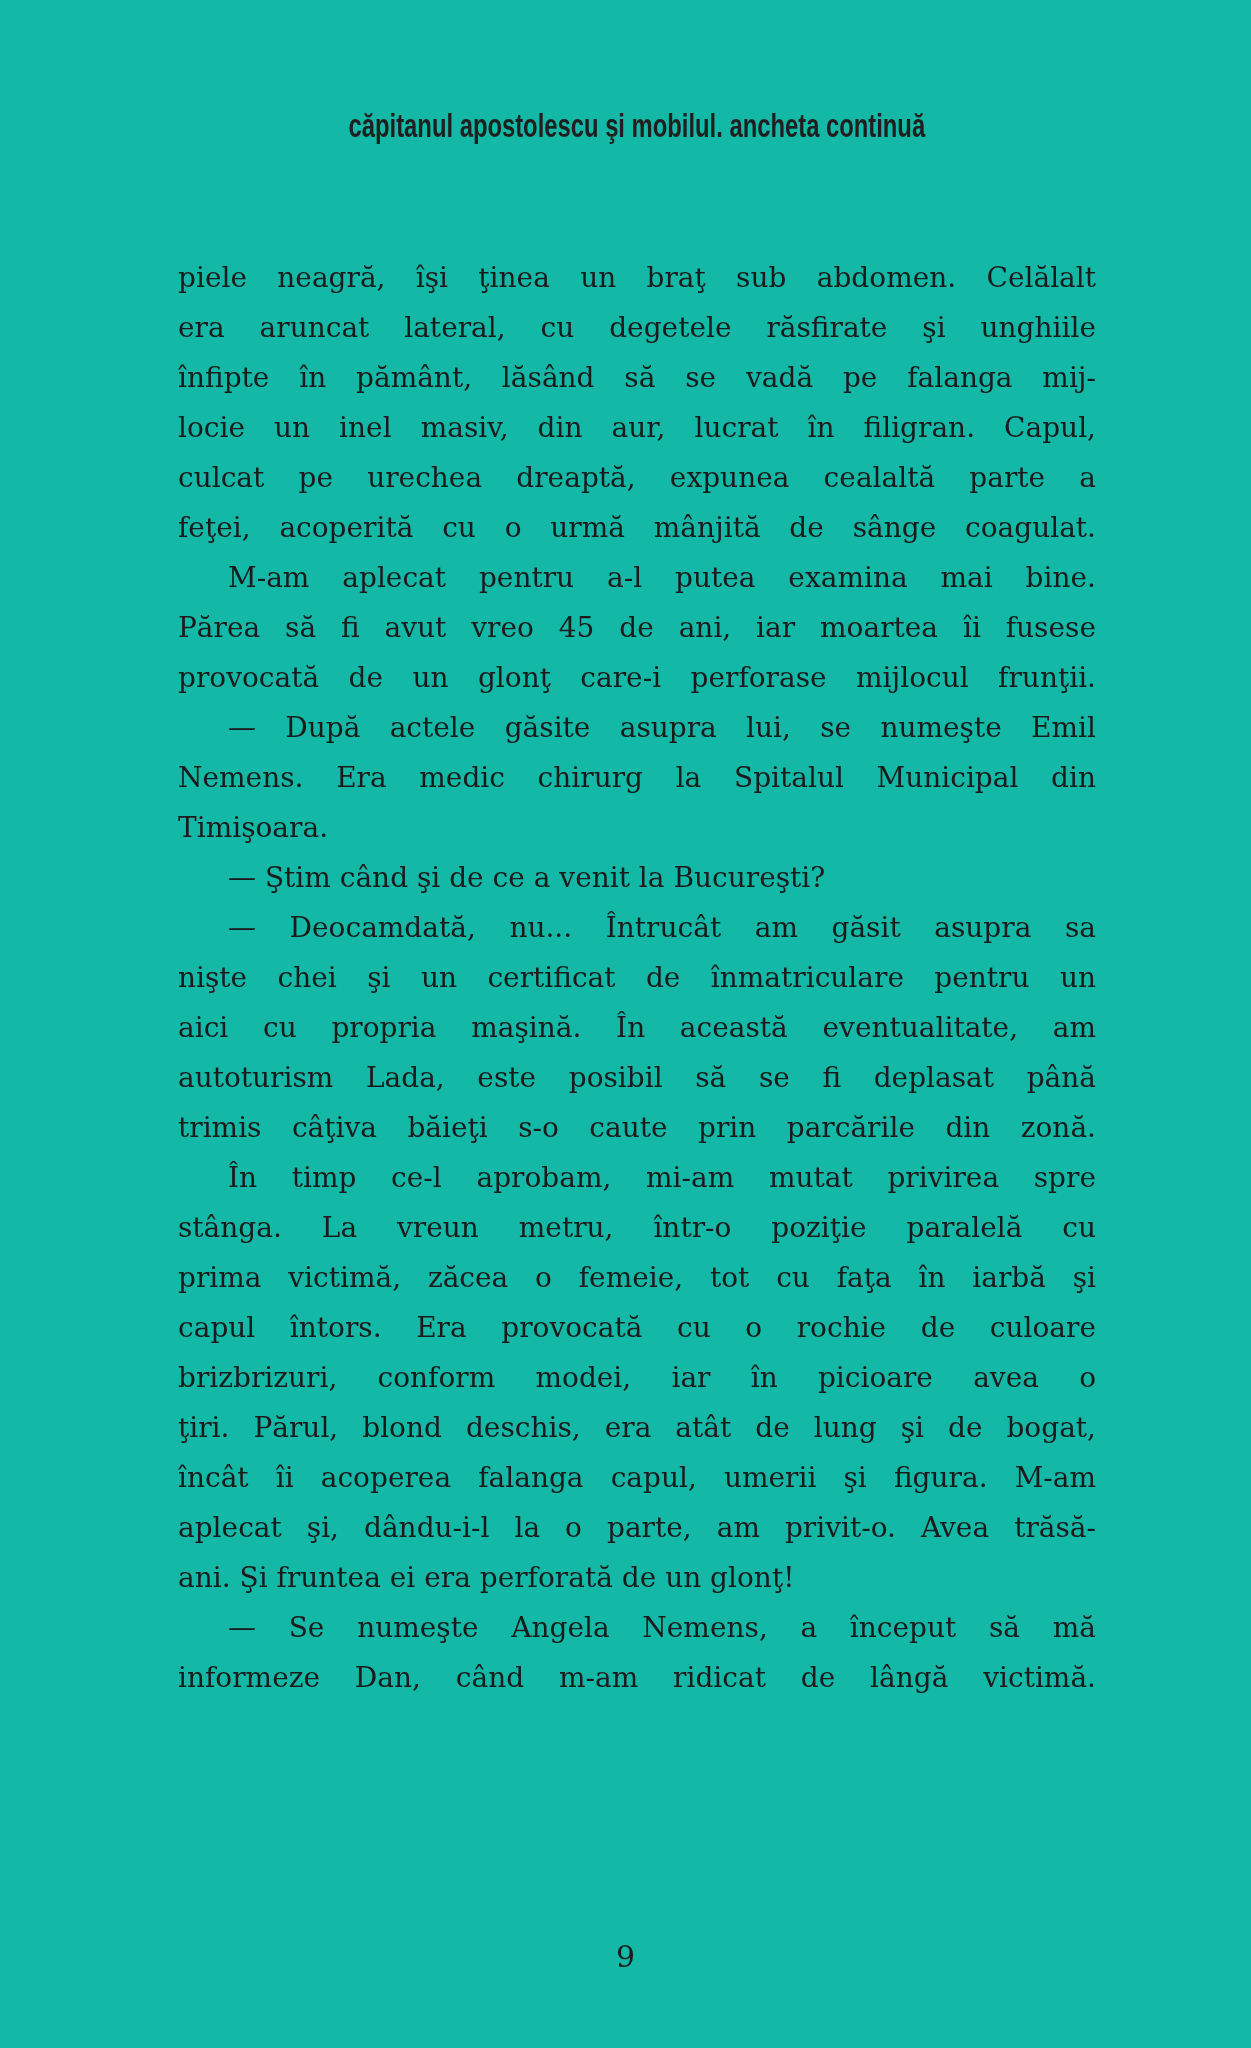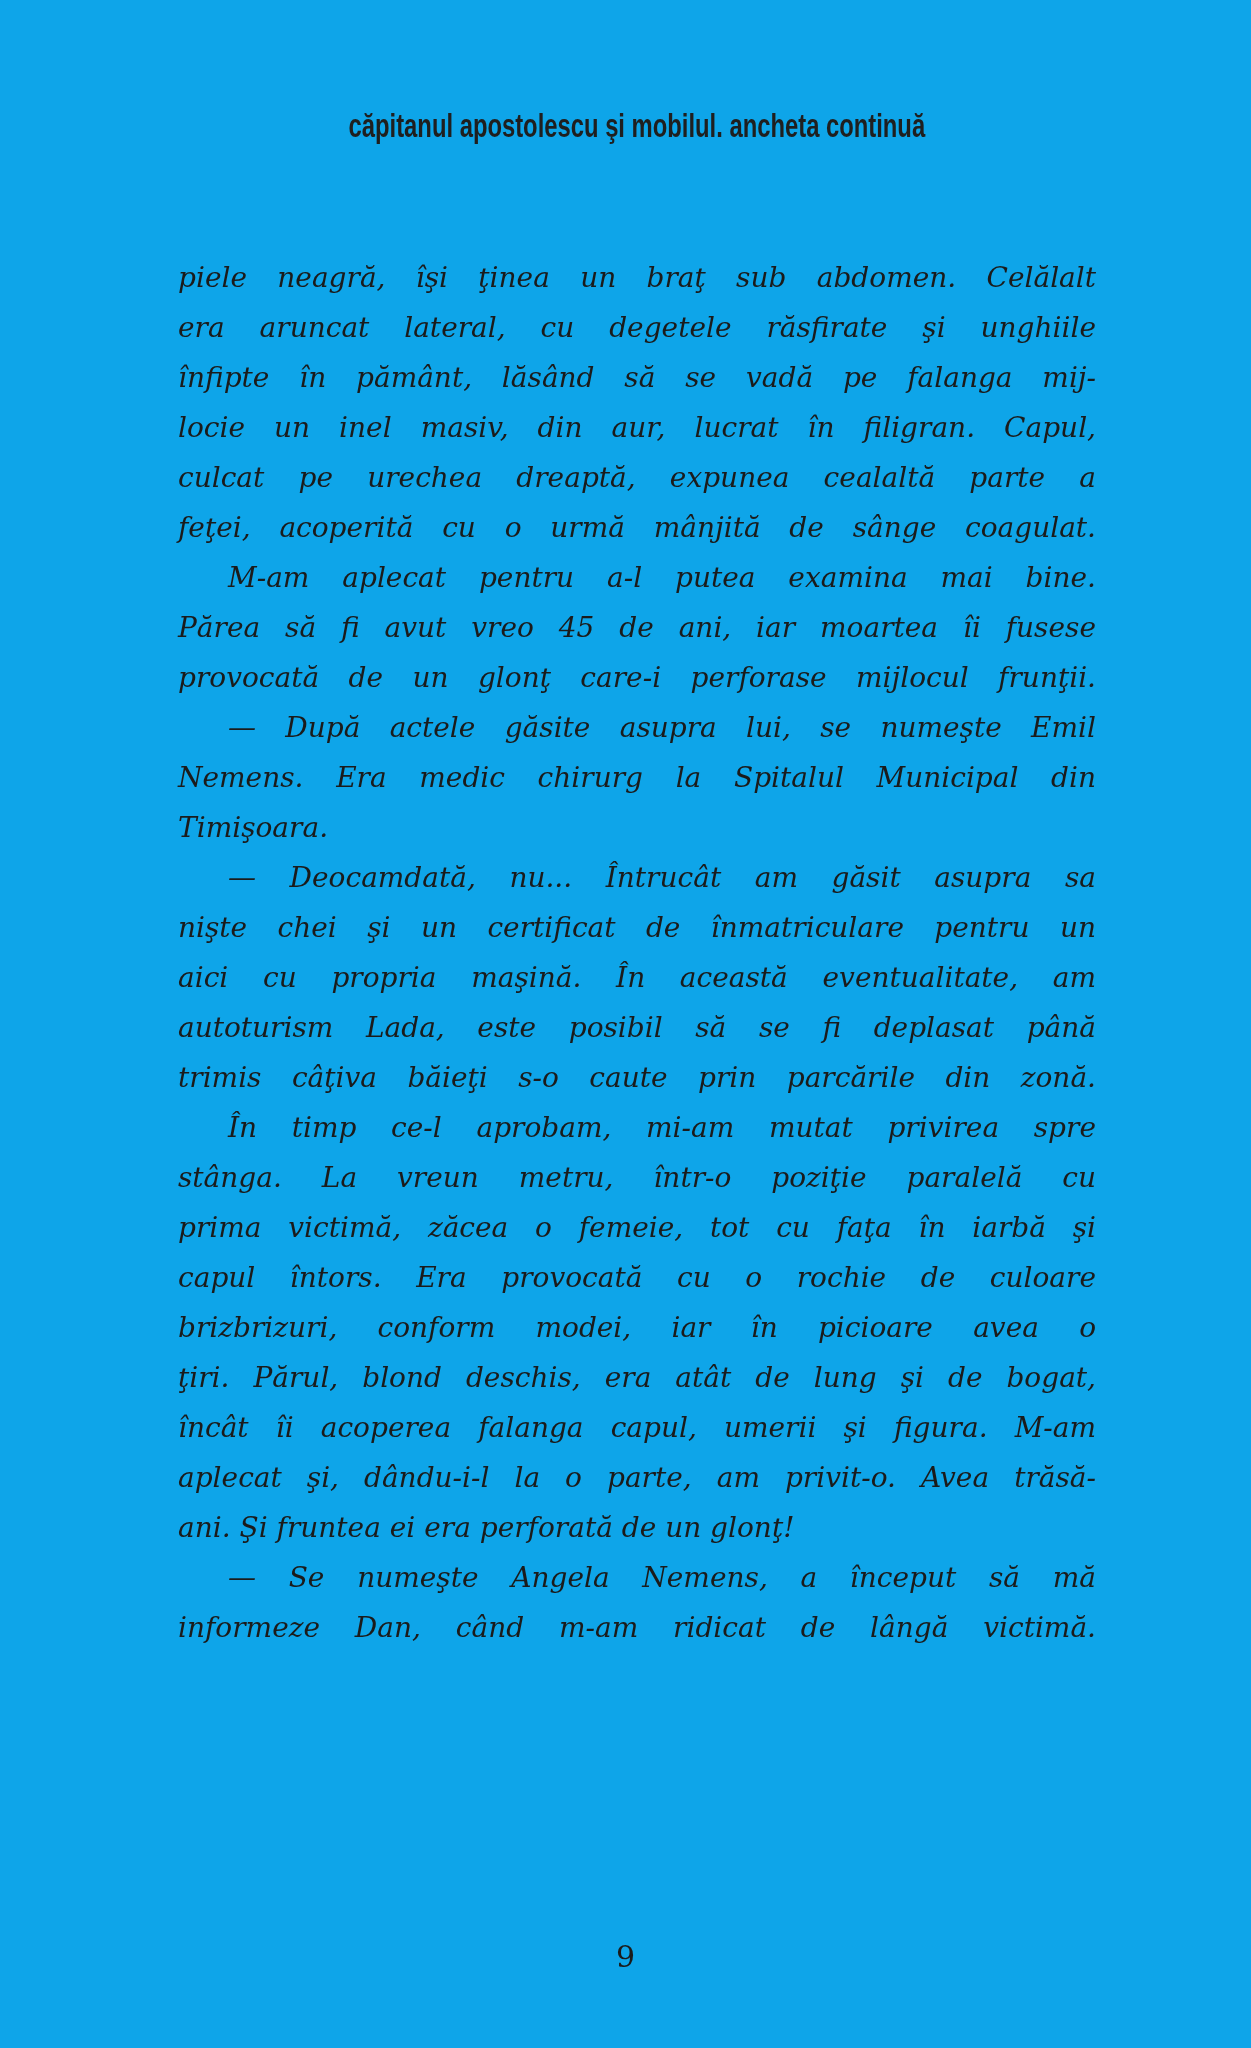--- a/index.html
+++ b/index.html
@@ -4,21 +4,21 @@
 <style>
   html, body {
     margin: 0;
     padding: 0;
     background: #ffffff;
   }
   .page {
     position: relative;
     width: 1251px;
     height: 2048px;
-    background: #0ea5e9;
+    background: #14b8a6;
     overflow: hidden;
     font-family: "DejaVu Serif", serif;
     color: #1b1b1b;
   }
   .running-header {
     position: absolute;
     top: 108px;
     left: 178px;
     width: 918px;
     text-align: center;
@@ -42,21 +42,20 @@
     width: 918px;
     font-size: 28px;
     line-height: 50px;
     text-align: justify;
   }
   .body-text .line {
     width: 100%;
     text-align: justify;
     text-align-last: justify;
     white-space: normal;
-    font-style: italic;
   }
   .body-text .line.end {
     text-align-last: left;
   }
   .body-text .line.indent {
     text-indent: 50px;
   }
   .page-number {
     position: absolute;
     top: 1932px;
@@ -83,20 +82,21 @@
       <div class="line">înfipte în pământ, lăsând să se vadă pe falanga mij-</div>
       <div class="line">locie un inel masiv, din aur, lucrat în filigran. Capul,</div>
       <div class="line">culcat pe urechea dreaptă, expunea cealaltă parte a</div>
       <div class="line">feţei, acoperită cu o urmă mânjită de sânge coagulat.</div>
       <div class="line indent">M-am aplecat pentru a-l putea examina mai bine.</div>
       <div class="line">Părea să fi avut vreo 45 de ani, iar moartea îi fusese</div>
       <div class="line">provocată de un glonţ care-i perforase mijlocul frunţii.</div>
       <div class="line indent">— După actele găsite asupra lui, se numeşte Emil</div>
       <div class="line">Nemens. Era medic chirurg la Spitalul Municipal din</div>
       <div class="line end">Timişoara.</div>
+      <div class="line indent end">— Ştim când şi de ce a venit la Bucureşti?</div>
       <div class="line indent">— Deocamdată, nu... Întrucât am găsit asupra sa</div>
       <div class="line">nişte chei şi un certificat de înmatriculare pentru un</div>
       <div class="line">aici cu propria maşină. În această eventualitate, am</div>
       <div class="line">autoturism Lada, este posibil să se fi deplasat până</div>
       <div class="line">trimis câţiva băieţi s-o caute prin parcările din zonă.</div>
       <div class="line indent">În timp ce-l aprobam, mi-am mutat privirea spre</div>
       <div class="line">stânga. La vreun metru, într-o poziţie paralelă cu</div>
       <div class="line">prima victimă, zăcea o femeie, tot cu faţa în iarbă şi</div>
       <div class="line">capul întors. Era provocată cu o rochie de culoare</div>
       <div class="line">brizbrizuri, conform modei, iar în picioare avea o</div>

